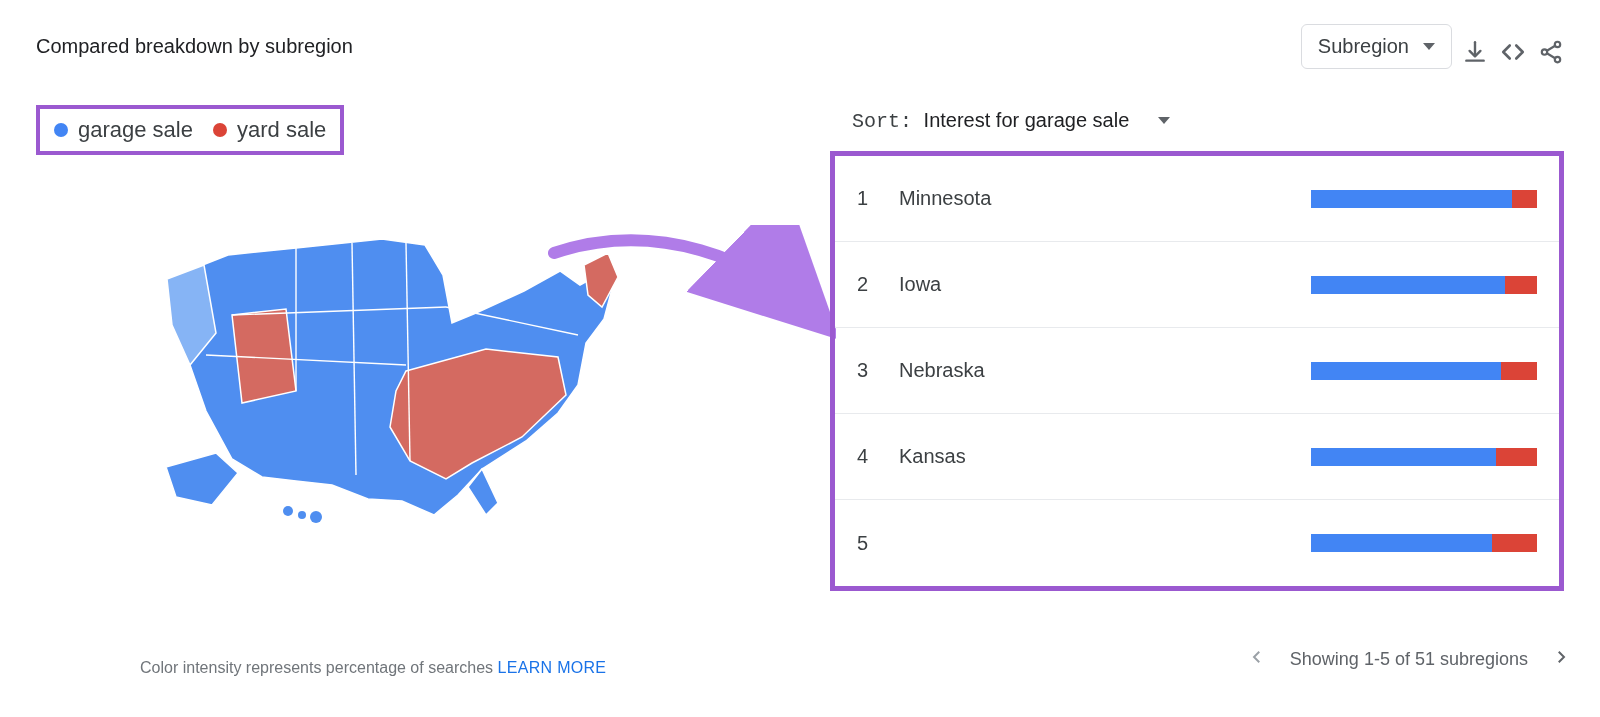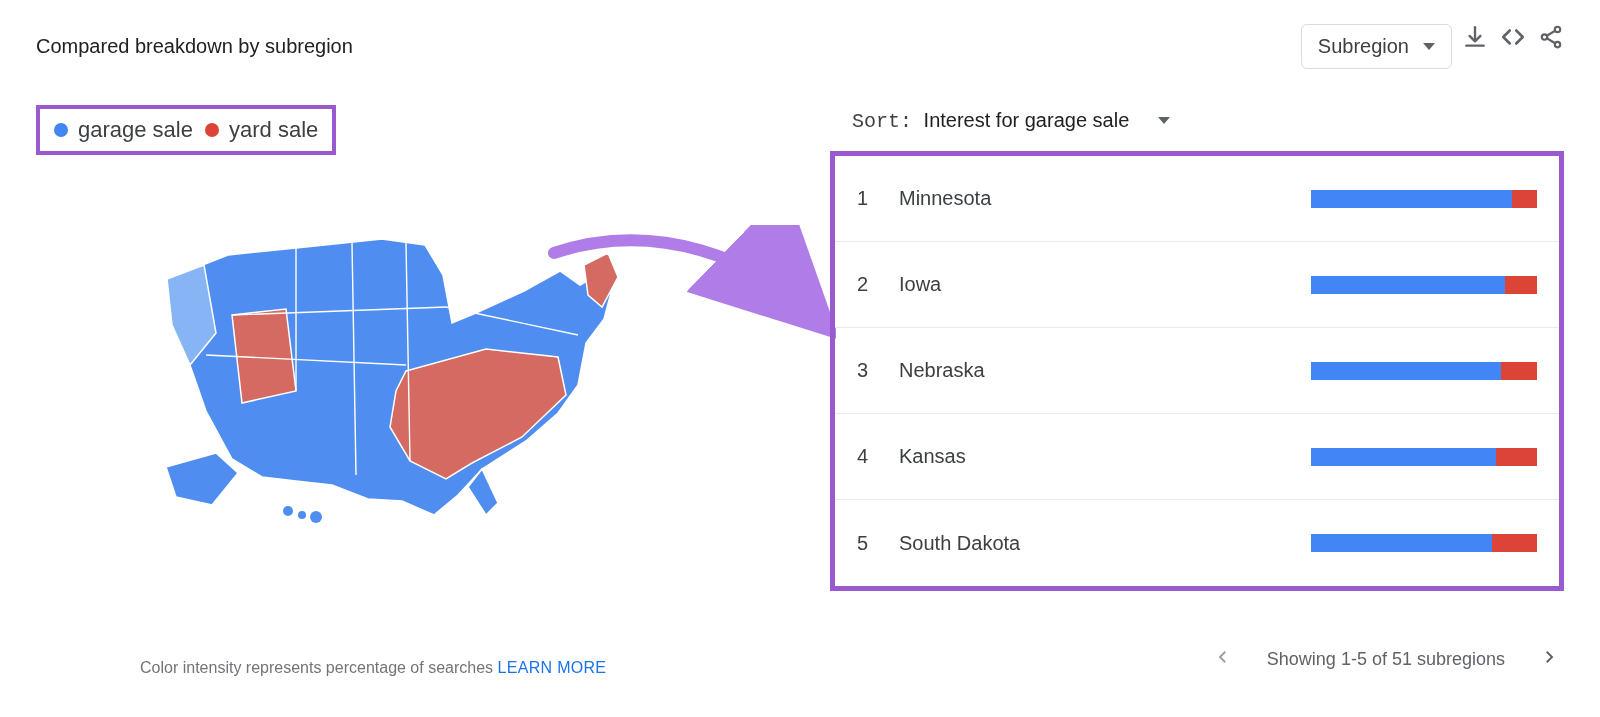--- a/index.html
+++ b/index.html
@@ -18,21 +18,21 @@
     justify-content: space-between;
     padding: 24px 36px 0 36px;
   }
   .title {
     font-size: 20px;
     font-weight: 400;
     color: #202124;
   }
   .header-actions {
     display: flex;
-    align-items: flex-start;
+    align-items: flex-end;
     gap: 10px;
   }
   .dropdown-btn {
     border: 1px solid #dadce0;
     border-radius: 6px;
     padding: 10px 16px;
     font-size: 20px;
     color: #3c4043;
     background: #fff;
     display: flex;
@@ -58,21 +58,21 @@
     position: relative;
   }
   .right {
     flex: 1;
     position: relative;
   }
 
   .legend {
     display: inline-flex;
     align-items: center;
-    gap: 12px;
+    gap: 20px;
     border: 4px solid #9b59d0;
     padding: 8px 14px;
     font-size: 22px;
     color: #3c4043;
   }
   .legend-item { display: flex; align-items: center; gap: 10px; }
   .dot { width: 14px; height: 14px; border-radius: 50%; }
 
   .map-wrap {
     margin-top: 60px;
@@ -122,25 +122,25 @@
     width: 226px; height: 18px;
     background: #4285f4;
     position: relative;
     display: flex;
   }
   .bar .seg1 { background: #4285f4; height: 100%; }
   .bar .seg2 { background: #db4437; height: 100%; }
 
   .pager {
     position: absolute;
-    right: 36px;
+    right: 24px;
     bottom: 40px;
     display: flex;
     align-items: center;
-    gap: 29px;
+    gap: 18px;
     font-size: 18px;
     color: #5f6368;
   }
   .chev { cursor: pointer; color: #9aa0a6; padding: 6px; }
   .chev.enabled { color: #5f6368; }
 
   .arrow-annot {
     position: absolute;
     left: 510px; top: 120px;
     pointer-events: none;
@@ -285,21 +285,20 @@
         <span class="region-name">Kansas</span>
         <span class="bar-cell">
           <span class="bar">
             <span class="seg1" style="width: 82%;"></span>
             <span class="seg2" style="width: 18%;"></span>
           </span>
         </span>
       </div>
       <div class="row">
         <span class="rank">5</span>
-        <span class="region-name">South Dakota</span>
         <span class="bar-cell">
           <span class="bar">
             <span class="seg1" style="width: 80%;"></span>
             <span class="seg2" style="width: 20%;"></span>
           </span>
         </span>
       </div>
     </div>
   </div>
 </div>

